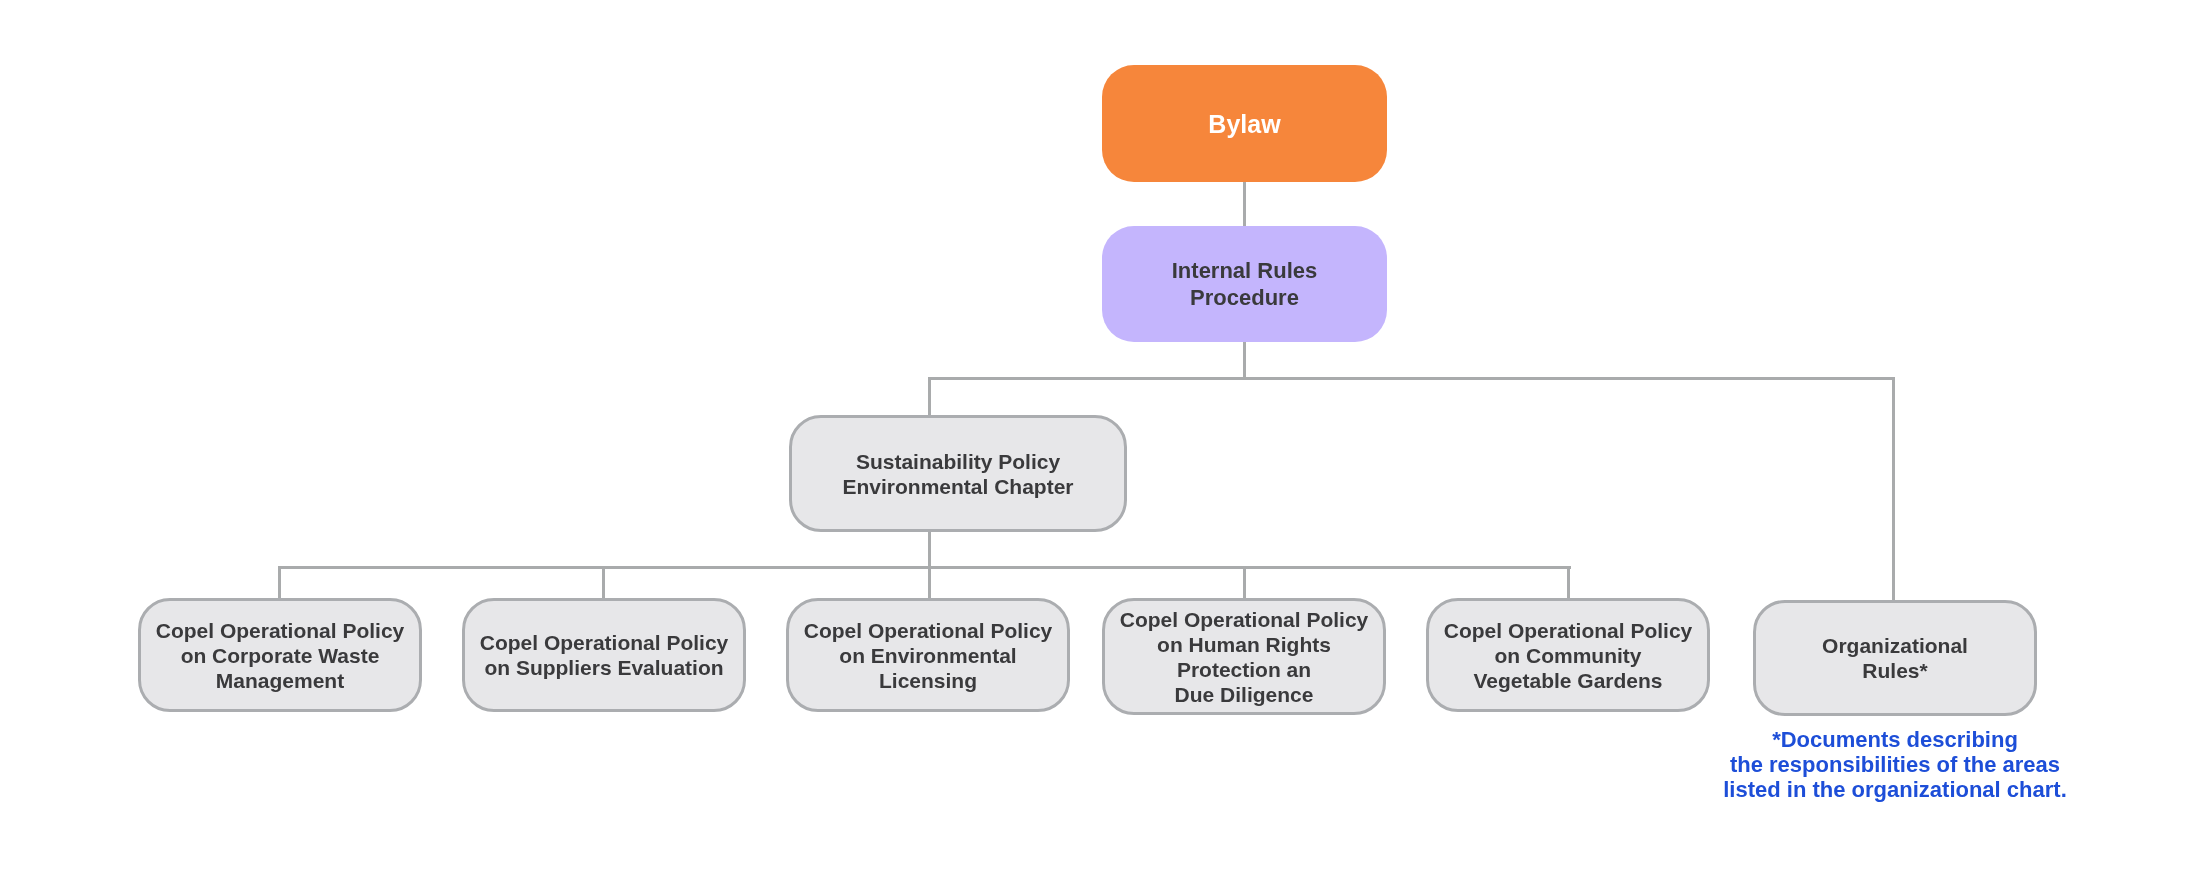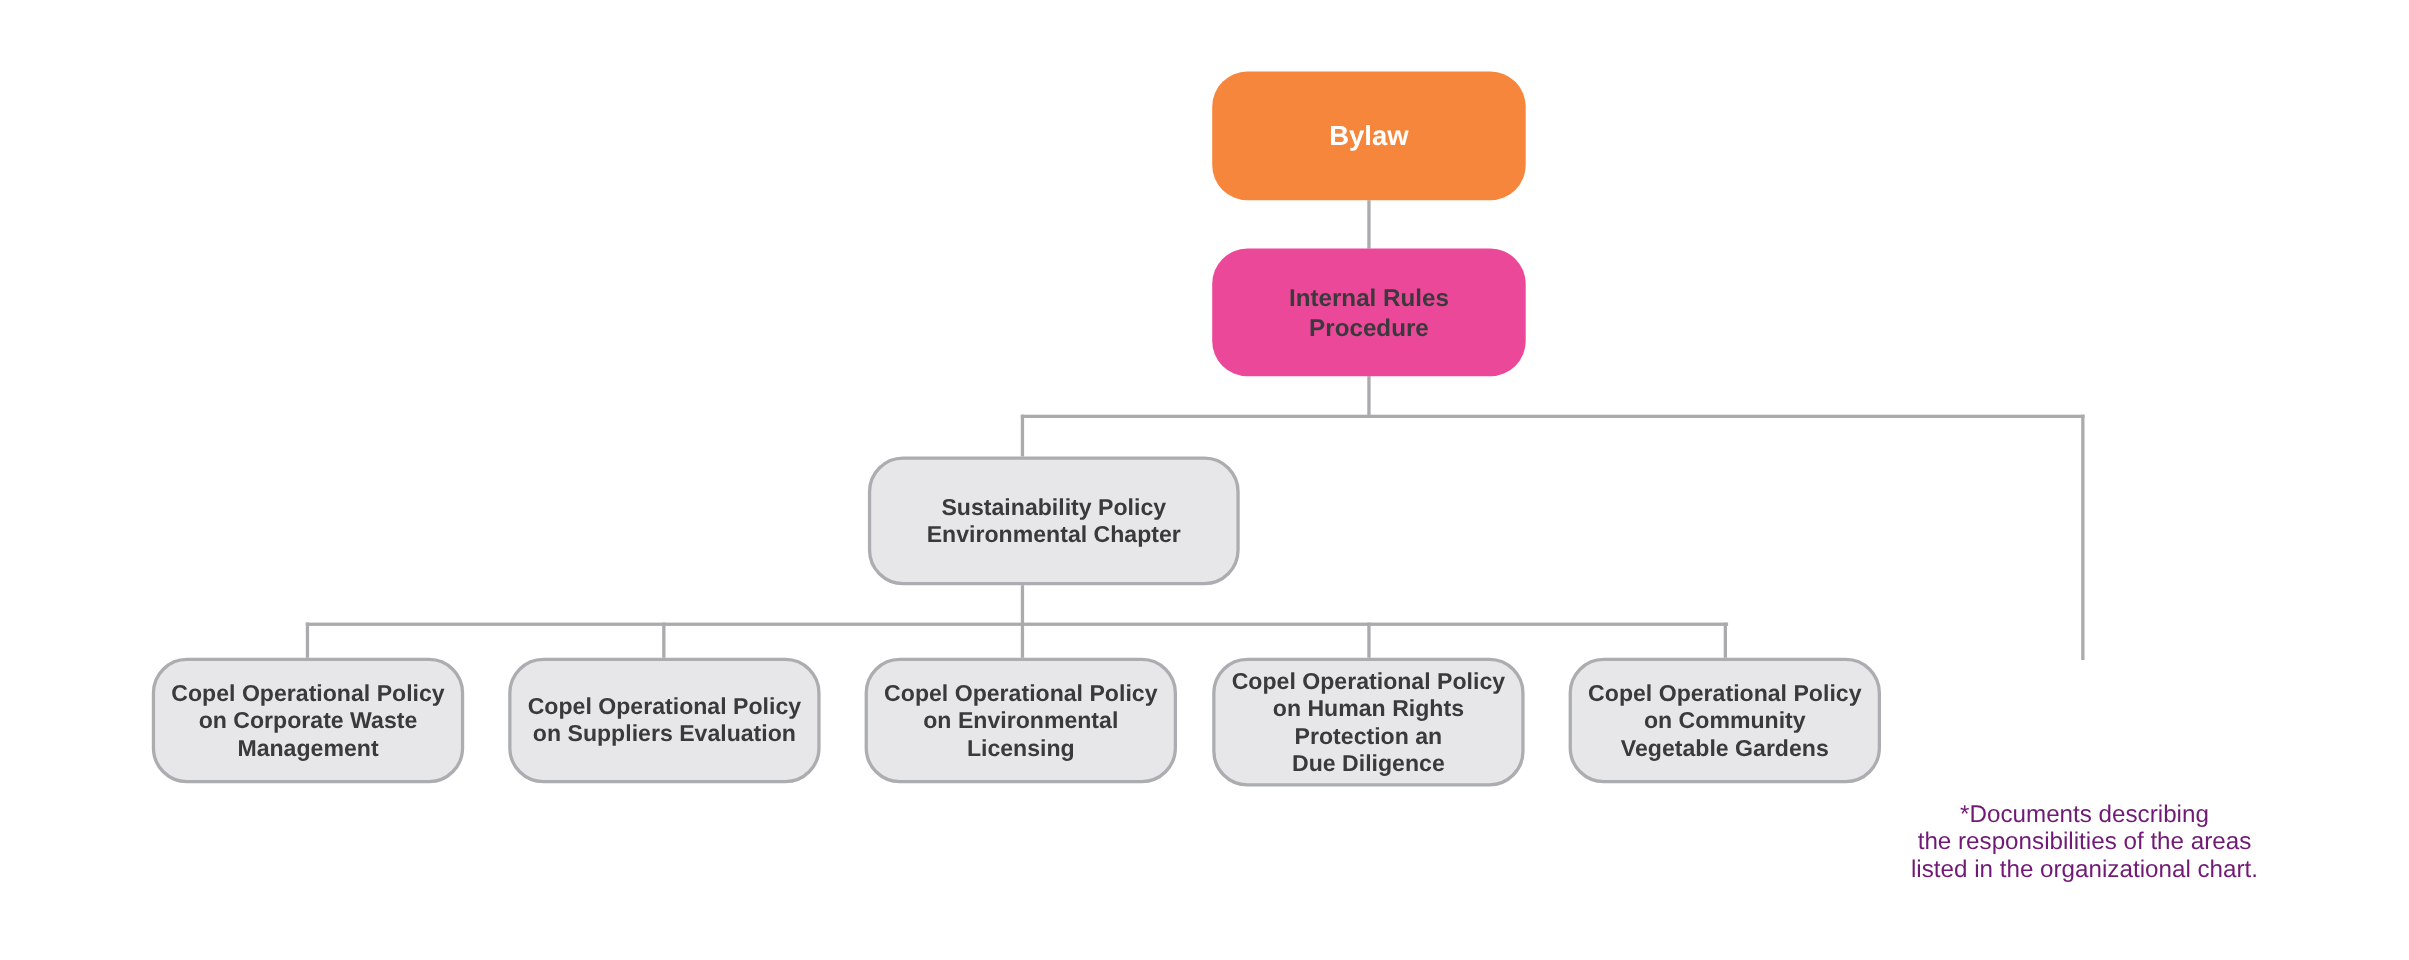--- a/index.html
+++ b/index.html
@@ -24,43 +24,43 @@
     text-align: center;
     box-sizing: border-box;
   }
   .node .label {
     white-space: pre-line;
     font-weight: 700;
     color: #3A3A3C;
   }
   .node.orange-primary   { background: #F6863B; }
   .node.orange-primary .label { color: #FFFFFF; font-size: 25px; line-height: 30px; }
-  .node.orange-secondary { background: #ec4899; }
+  .node.orange-secondary { background: #c4b5fd; }
   .node.orange-secondary .label { font-size: 22px; line-height: 27px; }
   .node.gray {
     background: #E7E7E9;
     border: 3px solid #ABADB0;
   }
   .node.gray .label { font-size: 21px; line-height: 25px; }
 
   .line {
     position: absolute;
     background: #A9ABAC;
   }
 
   .footnote {
     position: absolute;
     left: 1675px;
     top: 727px;
     width: 440px;
     text-align: center;
-    font-weight: 400;
+    font-weight: 700;
     font-size: 22px;
     line-height: 25px;
-    color: #701a75;
+    color: #1d4ed8;
     white-space: pre-line;
   }
 
   
   #node-bylaw        { left: 1102px; top: 65px;  width: 285px; height: 117px; }
   #node-internal     { left: 1102px; top: 226px; width: 285px; height: 116px; }
   #node-sustain      { left: 789px;  top: 415px; width: 338px; height: 117px; }
   #node-waste        { left: 138px;  top: 598px; width: 284px; height: 114px; }
   #node-suppliers    { left: 462px;  top: 598px; width: 284px; height: 114px; }
   #node-licensing    { left: 786px;  top: 598px; width: 284px; height: 114px; }
@@ -135,18 +135,22 @@
 Protection an
 Due Diligence</span>
   </div>
 
   <div class="node gray" id="node-gardens">
     <span class="label">Copel Operational Policy
 on Community
 Vegetable Gardens</span>
   </div>
 
+  <div class="node gray" id="node-org-rules">
+    <span class="label">Organizational
+Rules*</span>
+  </div>
 
   <div class="footnote">*Documents describing
 the responsibilities of the areas
 listed in the organizational chart.</div>
 
 </div>
 
 </body></html>

